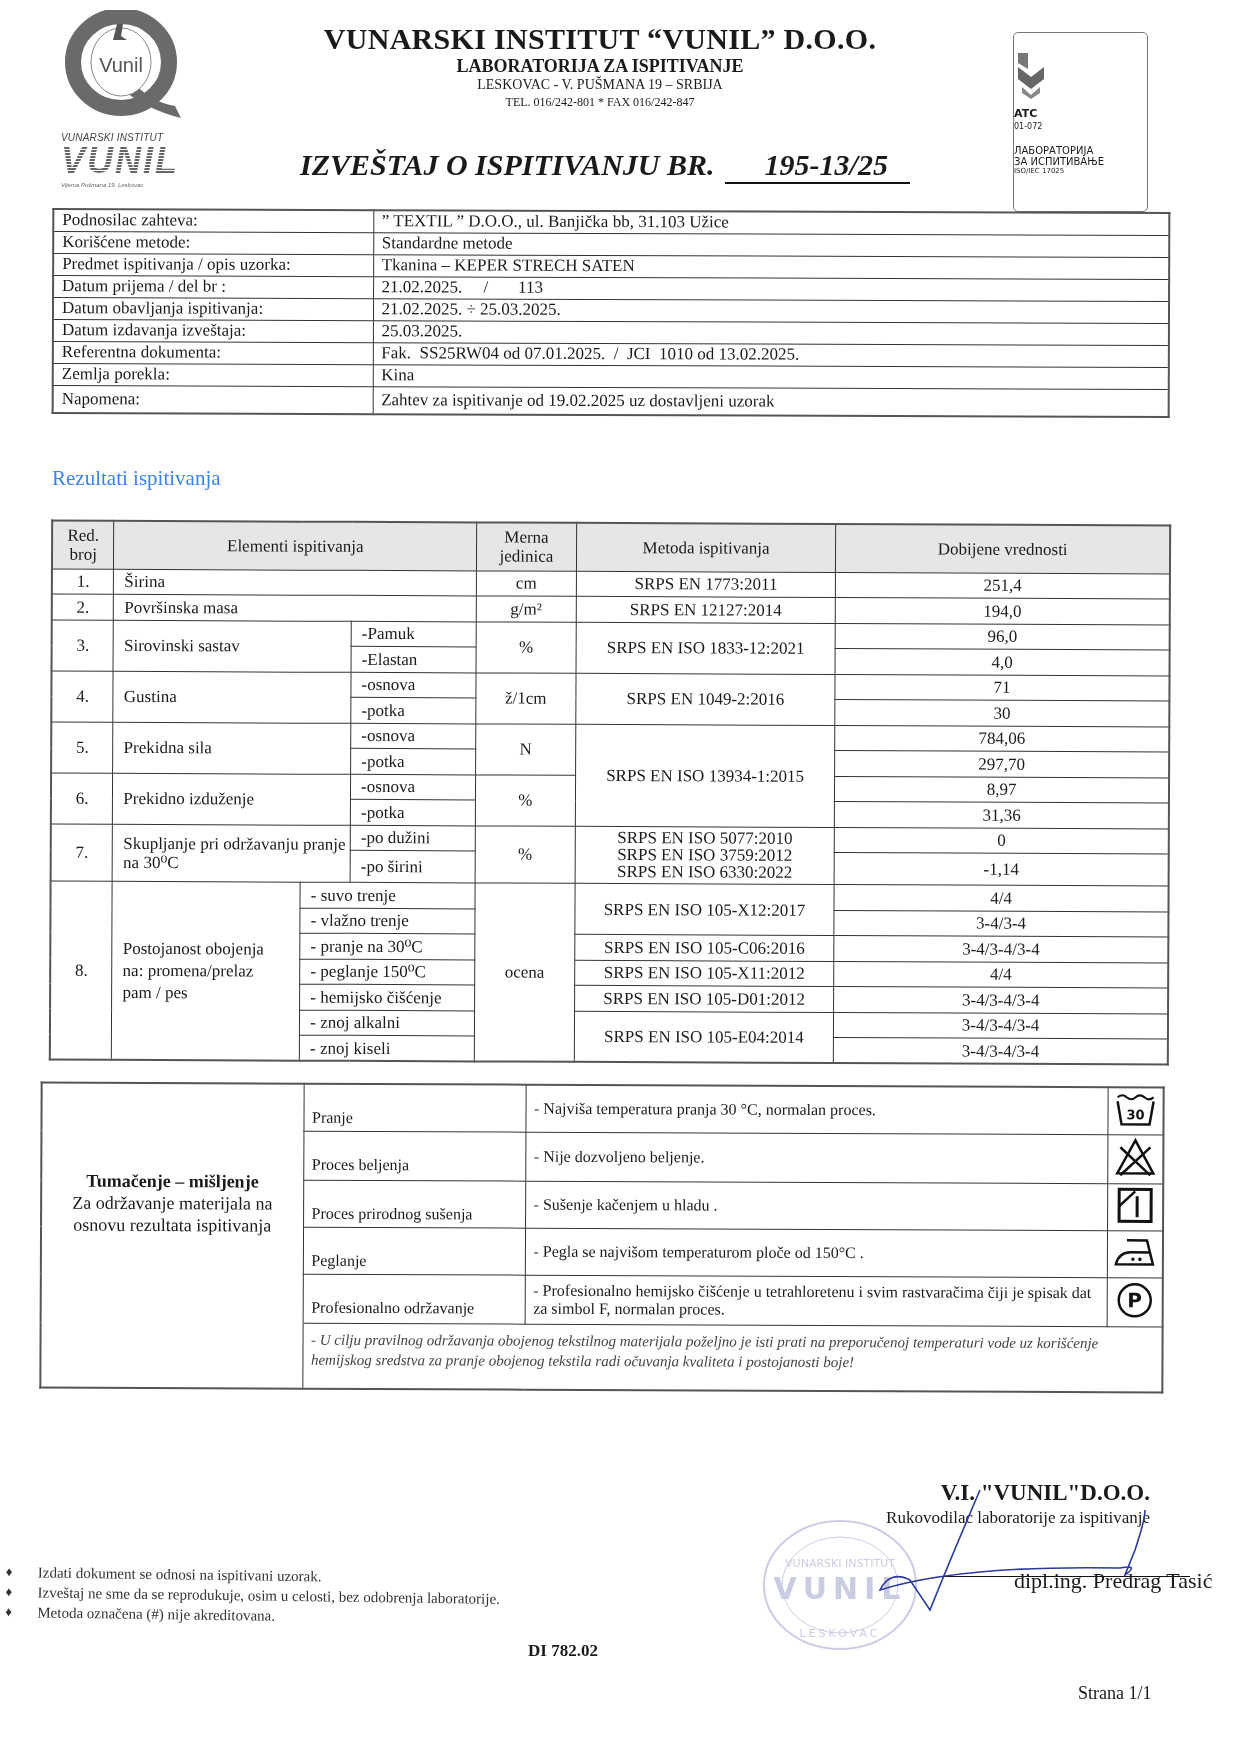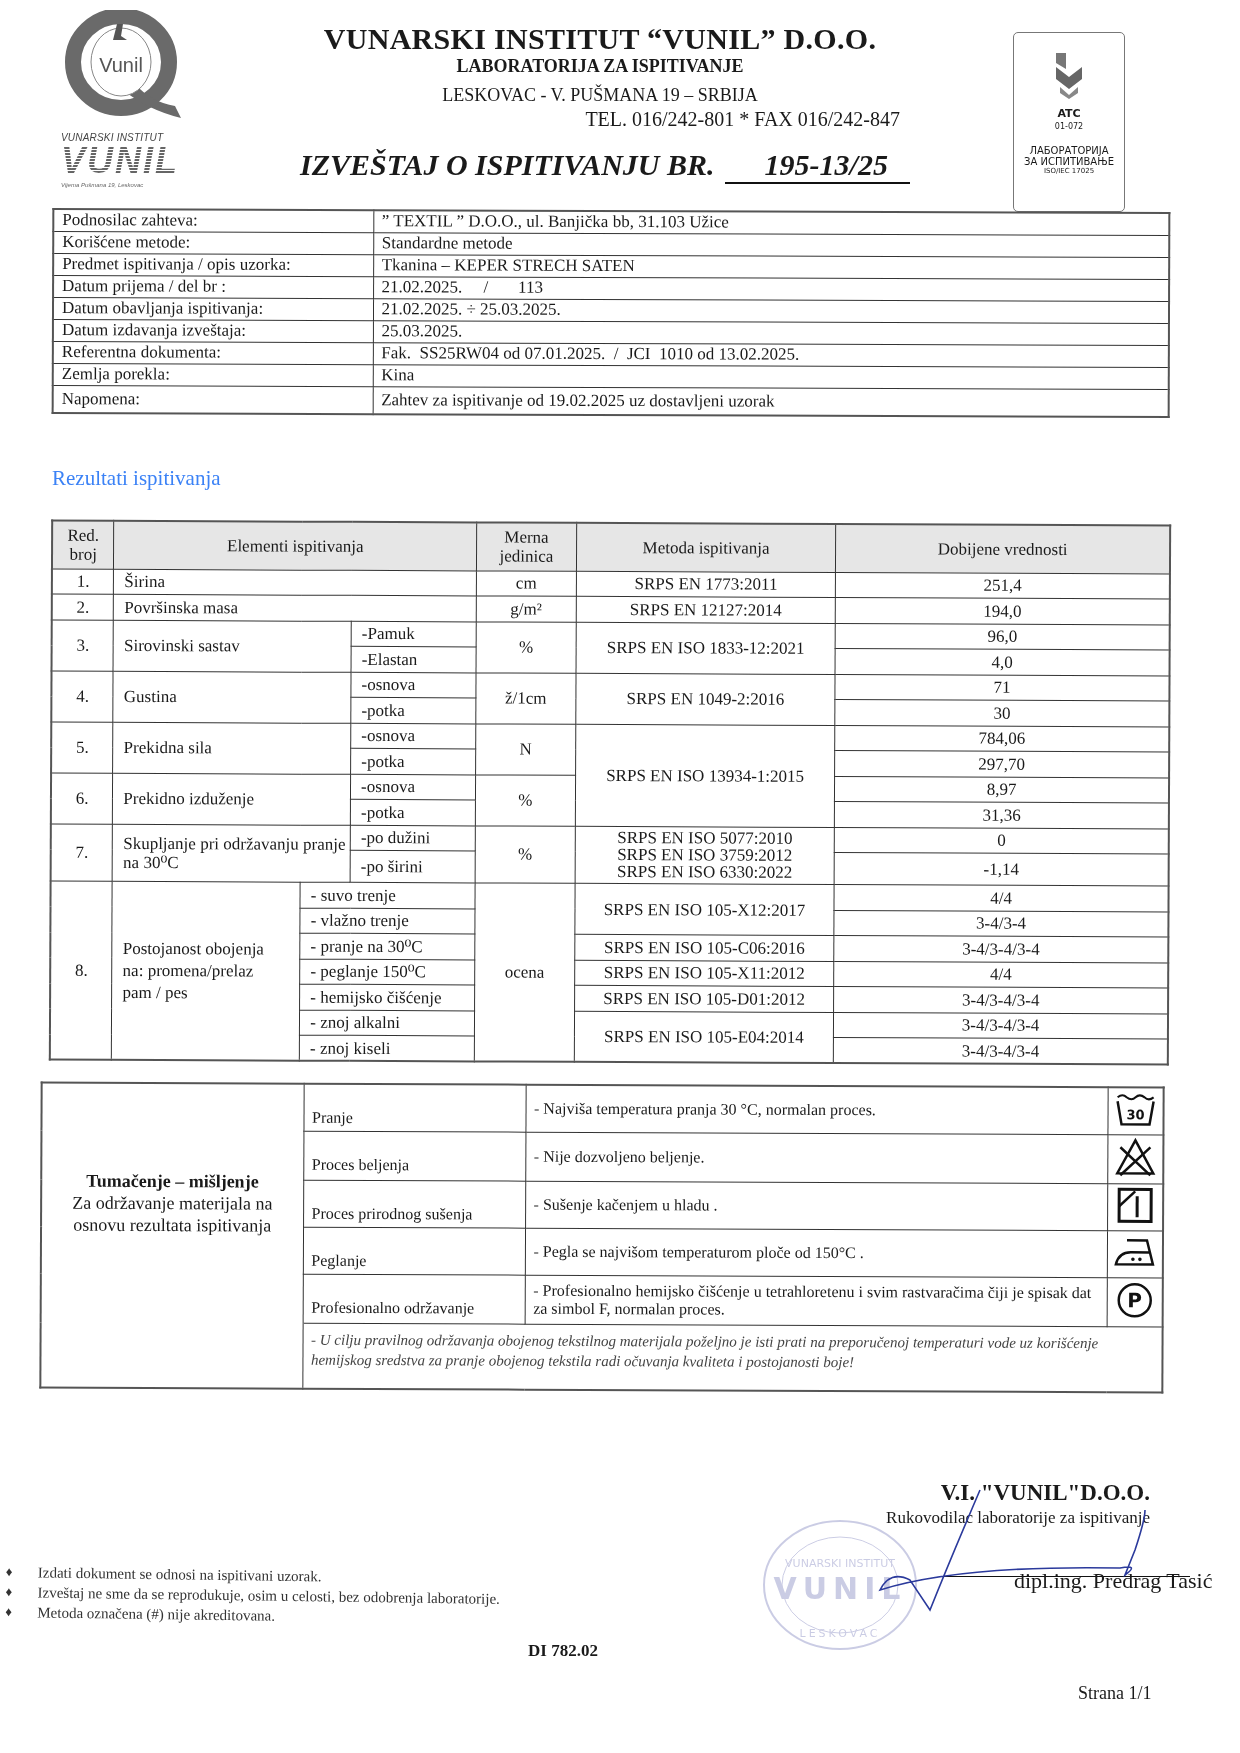--- a/index.html
+++ b/index.html
@@ -9,27 +9,27 @@
   
   .logo { position: absolute; left: 55px; top: 10px; width: 140px; height: 170px; }
   .logo .q { position: absolute; left: 8px; top: 0; width: 120px; height: 110px; }
   .logo .vi-text { position: absolute; left: 6px; top: 122px; font-family: "Liberation Sans", sans-serif; font-style: italic; font-size: 10px; color: #444; letter-spacing: 0.2px; }
   .logo .vunil-text { position: absolute; left: 6px; top: 134px; font-family: "Liberation Sans", sans-serif; font-style: italic; font-weight: bold; font-size: 36px; color: #555; letter-spacing: 2px; line-height: 34px; background: repeating-linear-gradient(#666 0 2px, #fff 2px 3px); -webkit-background-clip: text; background-clip: text; -webkit-text-fill-color: transparent; }
   .logo .addr-text { position: absolute; left: 6px; top: 172px; font-family: "Liberation Sans", sans-serif; font-style: italic; font-size: 6px; color: #666; }
 
   .hdr { position: absolute; left: 300px; top: 22px; width: 600px; text-align: center; }
   .hdr .inst { font-size: 30px; font-weight: bold; letter-spacing: 0.3px; }
   .hdr .lab { font-size: 18px; font-weight: bold; margin-top: 0px; }
-  .hdr .addr { font-size: 18px; margin-top: 8px; }
-  .hdr .tel { font-size: 20px; margin-top: 2px; text-align: right; }
+  .hdr .addr { font-size: 14px; margin-top: 0px; }
+  .hdr .tel { font-size: 12px; margin-top: 2px; }
 
   .report-title { position: absolute; left: 300px; top: 148px; font-size: 30px; font-style: italic; font-weight: bold; }
   .report-title .no { display: inline-block; margin-left: 10px; padding: 0 22px 0 40px; border-bottom: 2px solid #111; }
 
-  .atc { position: absolute; left: 1013px; top: 32px; width: 112px; height: 180px; border: 1px solid #777; border-radius: 5px; text-align: center; font-family: "DejaVu Sans", sans-serif; }
+  .atc { position: absolute; left: 1013px; top: 32px; width: 135px; height: 180px; border: 1px solid #777; border-radius: 5px; text-align: left; font-family: "DejaVu Sans", sans-serif; }
   .atc svg { margin-top: 18px; }
   .atc .t1 { font-size: 11px; font-weight: bold; margin-top: 4px; }
   .atc .t2 { font-size: 8px; margin-top: 2px; }
   .atc .t3 { font-size: 10px; margin-top: 14px; line-height: 11px; }
   .atc .t4 { font-size: 7px; }
 
   
   .info { position: absolute; left: 52px; top: 210px; width: 1118px; border-collapse: collapse; border: 2px solid #555; transform: rotate(0.2deg); }
   .info td { border-bottom: 1px solid #333; height: 22px; font-size: 17px; padding: 0 8px; line-height: 20px; white-space: nowrap; }
   .info td.k { width: 320px; border-right: 1px solid #333; }

